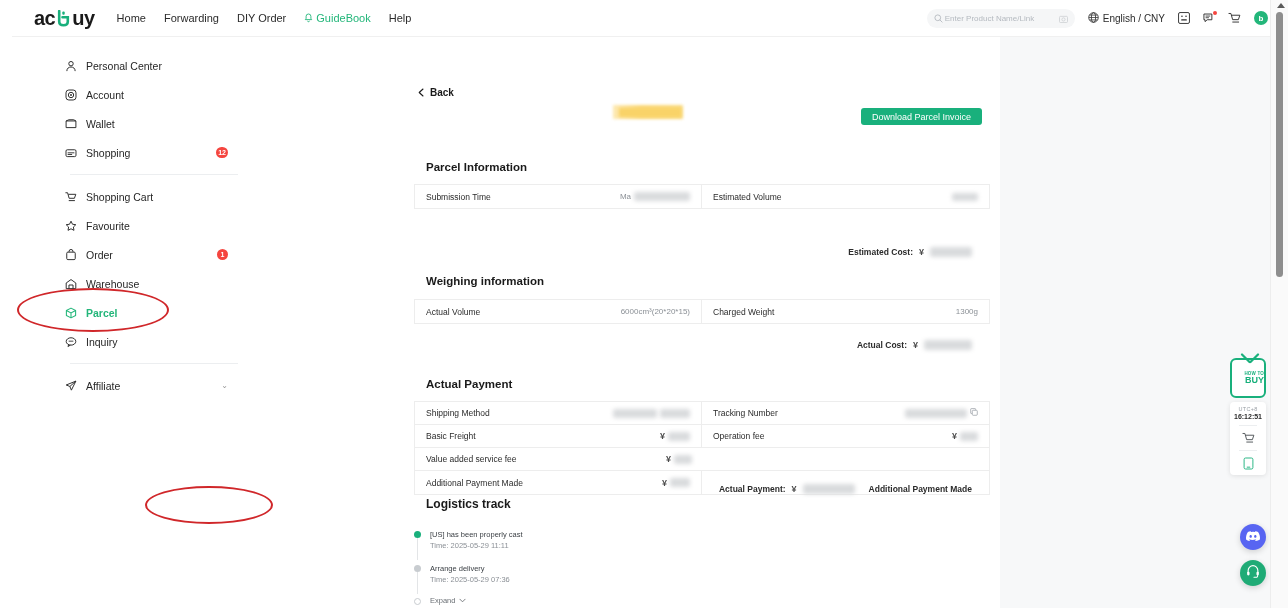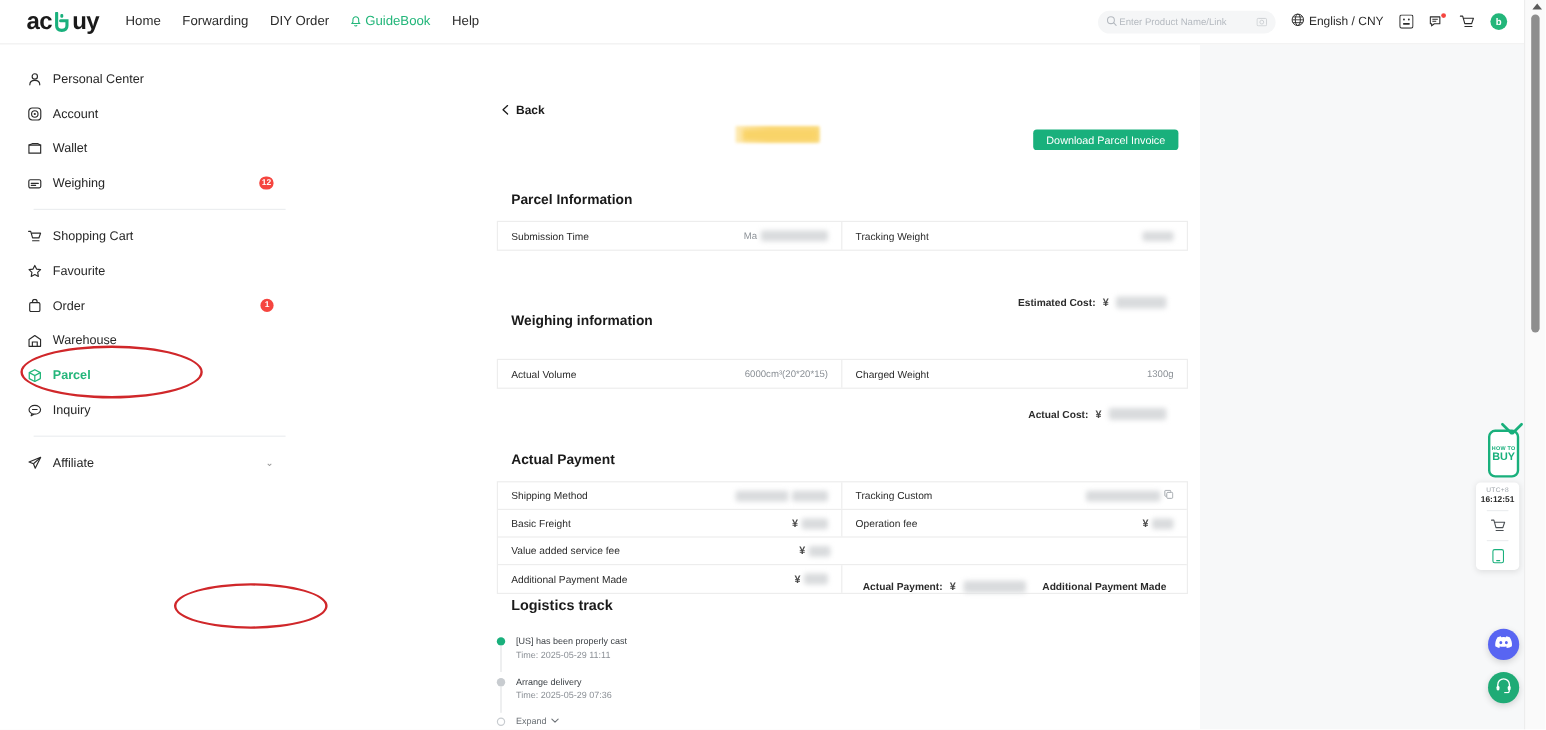--- a/index.html
+++ b/index.html
@@ -6,21 +6,21 @@
   html, body {
     width: 1288px; height: 608px;
     font-family: "Liberation Sans", sans-serif;
     background: #ffffff;
     overflow: hidden;
   }
   #app { position: relative; width: 1288px; height: 608px; background:#fff; }
 
   
   .header {
-    position: absolute; top:0; left:0; width:1270px; height:37px;
+    position: absolute; top:0; left:12px; width:1270px; height:37px;
     background:#fff; display:flex; align-items:center;
     border-bottom:1px solid #f0f0f0; z-index:20;
   }
   .logo { margin-left:22px; display:flex; align-items:center; font-size:20px;
           font-weight:800; letter-spacing:-0.5px; color:#1a1a1a; }
   .logo .lb { color:#1a1a1a; }
   .logo .mark { display:inline-block; width:15px; height:17px; position:relative; margin:0 1px; }
   .logo .mark svg { display:block; }
   .nav { display:flex; align-items:center; margin-left:22px; gap:18px; }
   .nav a { font-size:11px; color:#2b2b2b; text-decoration:none; white-space:nowrap; }
@@ -60,21 +60,21 @@
                   border-bottom:5px solid #5a5a5a; }
 
   
   .page { position:absolute; top:37px; left:0; width:1270px; height:571px; background:#f7f8f9; }
   .content-card {
     position:absolute; left:260px; top:0; width:740px; height:571px; background:#fff;
   }
 
   
   .sidebar { position:absolute; left:0; top:0; width:260px; height:571px; background:#fff; }
-  .menu { padding-top:14px; }
+  .menu { padding-top:14px;margin-left:42px; }
   .mi { height:29px; display:flex; align-items:center; padding-left:22px; position:relative; cursor:pointer; }
   .mi .ic { width:13px; height:13px; margin-right:9px; display:flex; align-items:center; justify-content:center; flex:none; }
   .mi .lbl { font-size:10.5px; color:#262626; white-space:nowrap; }
   .mi.active .lbl { color:#23b67a; font-weight:600; }
   .mi .badge {
     position:absolute; right:32px; min-width:11px; height:11px; padding:0 2px;
     border-radius:6px; background:#f5453f; color:#fff; font-size:7px;
     display:flex; align-items:center; justify-content:center; font-weight:700;
   }
   .mi .chev { position:absolute; right:32px; font-size:8px; color:#999; }
@@ -122,22 +122,22 @@
   .node { position:relative; padding-left:16px; margin-bottom:11px; }
   .node .dot { position:absolute; left:0; top:2px; width:7px; height:7px; border-radius:50%; }
   .node .dot.on { background:#19b07c; }
   .node .dot.off { background:#c8ccd0; }
   .node .dot.ring { background:#fff; border:1px solid #c8ccd0; }
   .node .line { position:absolute; left:3px; top:9px; width:1px; height:22px; background:#e3e5e7; }
   .node .t1 { font-size:7.5px; color:#3a3f44; line-height:1.5; }
   .node .t2 { font-size:7.5px; color:#8b9096; line-height:1.5; }
   .node .exp { font-size:7.5px; color:#6b7075; display:flex; align-items:center; gap:4px; }
   .howto {
-    top:358px; width:26px; height:40px; border:2px solid #19b07c; border-radius:6px;
-    background:#fff; display:flex; flex-direction:column; align-items:center;
+    top:358px; width:36px; height:40px; border:2px solid #19b07c; border-radius:6px;
+    background:#fff; display:flex; flex-direction:column; align-items:flex-end;
     justify-content:center; cursor:pointer; position:absolute; right:22px;
   }
   .howto .ant { position:absolute; top:-9px; left:0; width:36px; height:10px; }
   .howto .l1 { font-size:4.5px; color:#19b07c; font-weight:700; letter-spacing:.2px; }
   .howto .l2 { font-size:9px; color:#19b07c; font-weight:800; line-height:1; }
 
   .clockbox {
     position:absolute; right:22px; top:402px; width:36px; background:#fff;
     border-radius:4px; box-shadow:0 1px 5px rgba(0,0,0,.10);
     display:flex; flex-direction:column; align-items:center; padding:4px 0 5px;
@@ -273,21 +273,21 @@
           <span class="lbl">Wallet</span>
         </div>
 
         <div class="mi">
           <span class="ic">
             <svg width="12" height="12" viewBox="0 0 13 13">
                 <rect x="1.1" y="3" width="10.8" height="7.4" rx="1.4" fill="none" stroke="#2b2b2b" stroke-width="1.05"></rect>
                 <path d="M3.3 6.3h6.4M3.3 8.1h4" stroke="#2b2b2b" stroke-width="1" stroke-linecap="round"></path>
               </svg>
           </span>
-          <span class="lbl">Weighing</span>
+          <span class="lbl">Shopping</span>
           <span class="badge">12</span>
         </div>
 
         <div class="divider"></div>
 
         <div class="mi">
           <span class="ic">
             <svg width="12" height="12" viewBox="0 0 13 13">
                 <path d="M.9 1.9h1.9l1.7 6h5.7l1.5-4.3H4.1" fill="none" stroke="#2b2b2b" stroke-width="1.05" stroke-linecap="round" stroke-linejoin="round"></path>
                 <path d="M4.5 10.4h5.8" stroke="#2b2b2b" stroke-width="1.05" stroke-linecap="round"></path>
@@ -382,34 +382,34 @@
     <div class="tbl" style="top:147px">
       <div class="tr">
         <div class="cell l">
           <span class="k">Submission Time</span>
           <span class="v">
             <span>Ma</span>
             <span class="blur" style="width:56px;height:9px"></span>
           </span>
         </div>
         <div class="cell r">
-          <span class="k">Tracking Weight</span>
+          <span class="k">Estimated Volume</span>
           <span class="v">
             <span class="blur" style="width:26px;height:8px"></span>
           </span>
         </div>
       </div>
     </div>
     <div class="cost-row" style="top:210px">
       <span class="cost-lbl">Estimated Cost:</span>
       <span class="yen">¥</span>
       <span class="blur" style="width:42px;height:10px"></span>
     </div>
 
-    <div class="sec-title" style="top:225px">Weighing information</div>
+    <div class="sec-title" style="top:238px">Weighing information</div>
     <div class="tbl" style="top:262px">
       <div class="tr">
         <div class="cell l">
           <span class="k">Actual Volume</span>
           <span class="v">6000cm³(20*20*15)</span>
         </div>
         <div class="cell r">
           <span class="k">Charged Weight</span>
           <span class="v">1300g</span>
         </div>
@@ -425,21 +425,21 @@
     <div class="tbl" style="top:364px">
       <div class="tr">
         <div class="cell l">
           <span class="k">Shipping Method</span>
           <span class="v">
             <span class="blur" style="width:44px;height:9px"></span>
             <span class="blur" style="width:30px;height:9px"></span>
           </span>
         </div>
         <div class="cell r">
-          <span class="k">Tracking Custom</span>
+          <span class="k">Tracking Number</span>
           <span class="v">
             <span class="blur" style="width:62px;height:9px"></span>
             <span>
               <svg width="8" height="8" viewBox="0 0 9 9">
                   <rect x="2.6" y="2.6" width="5.6" height="5.6" rx="1" fill="none" stroke="#9aa0a6" stroke-width=".85"></rect>
                   <path d="M6.3 2.1V1.3a.6.6 0 00-.6-.6H1.4a.6.6 0 00-.6.6v4.3a.6.6 0 00.6.6h.8" fill="none" stroke="#9aa0a6" stroke-width=".85"></path>
                 </svg>
             </span>
           </span>
         </div>

